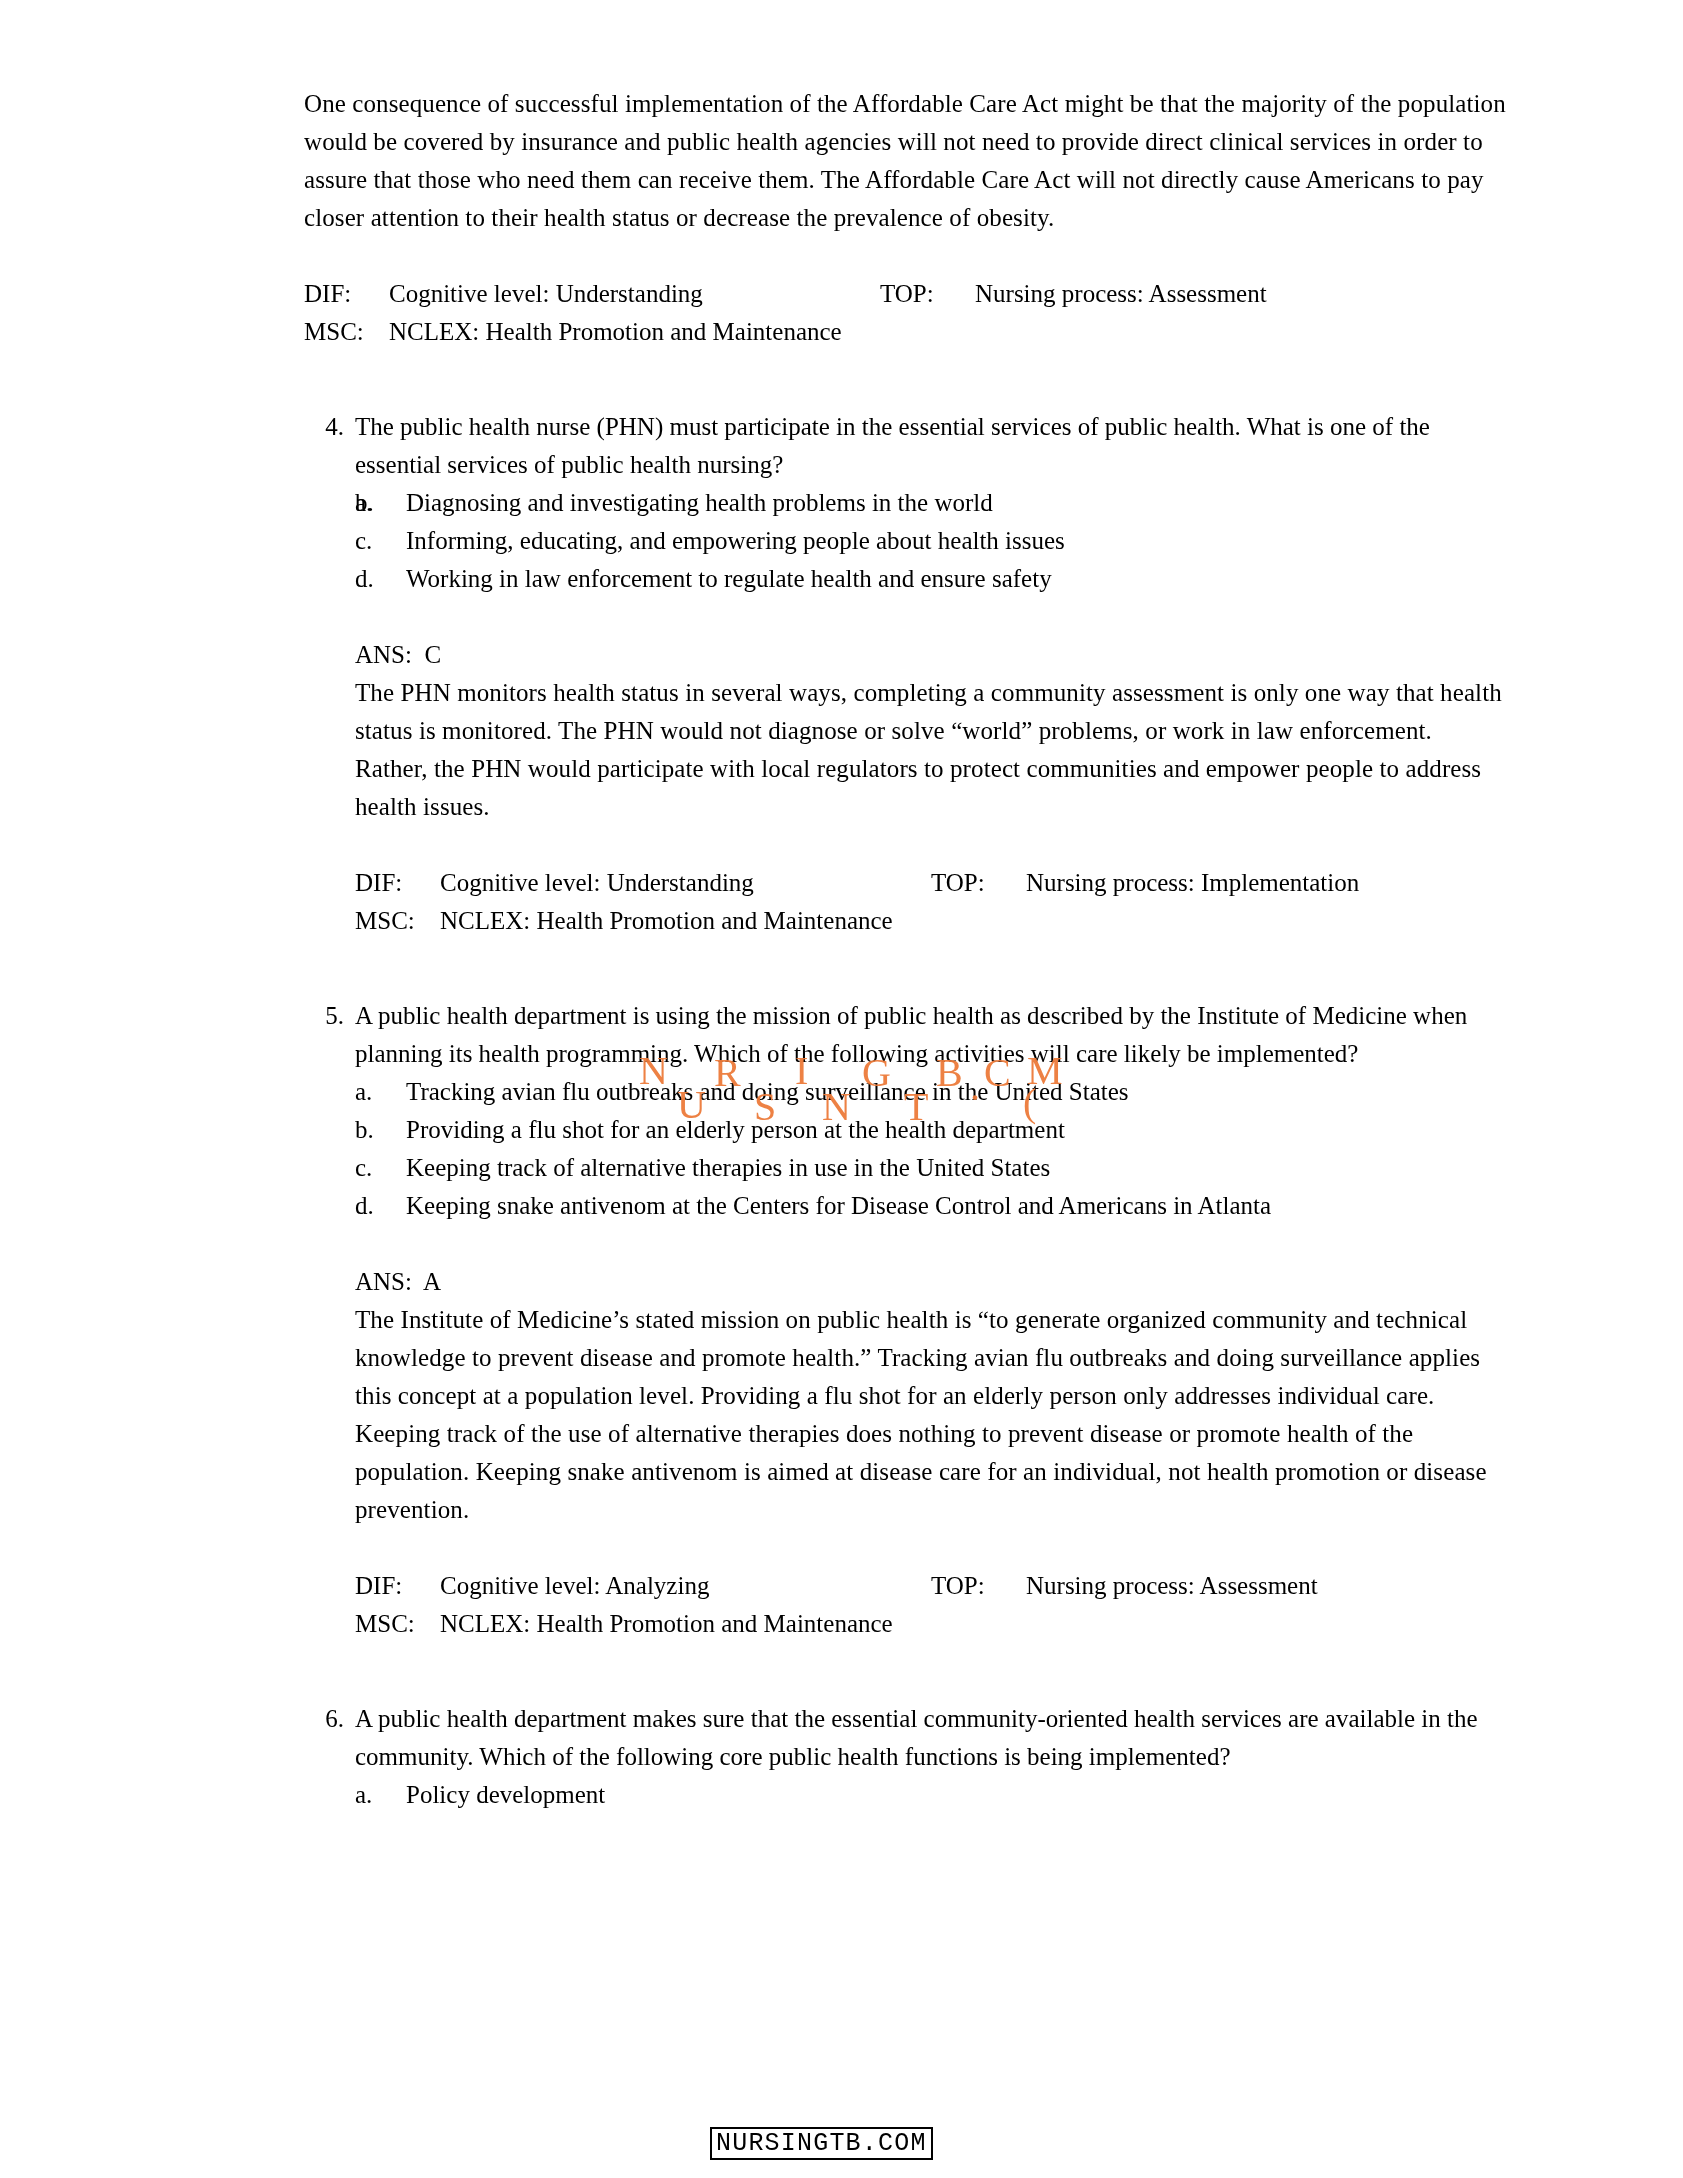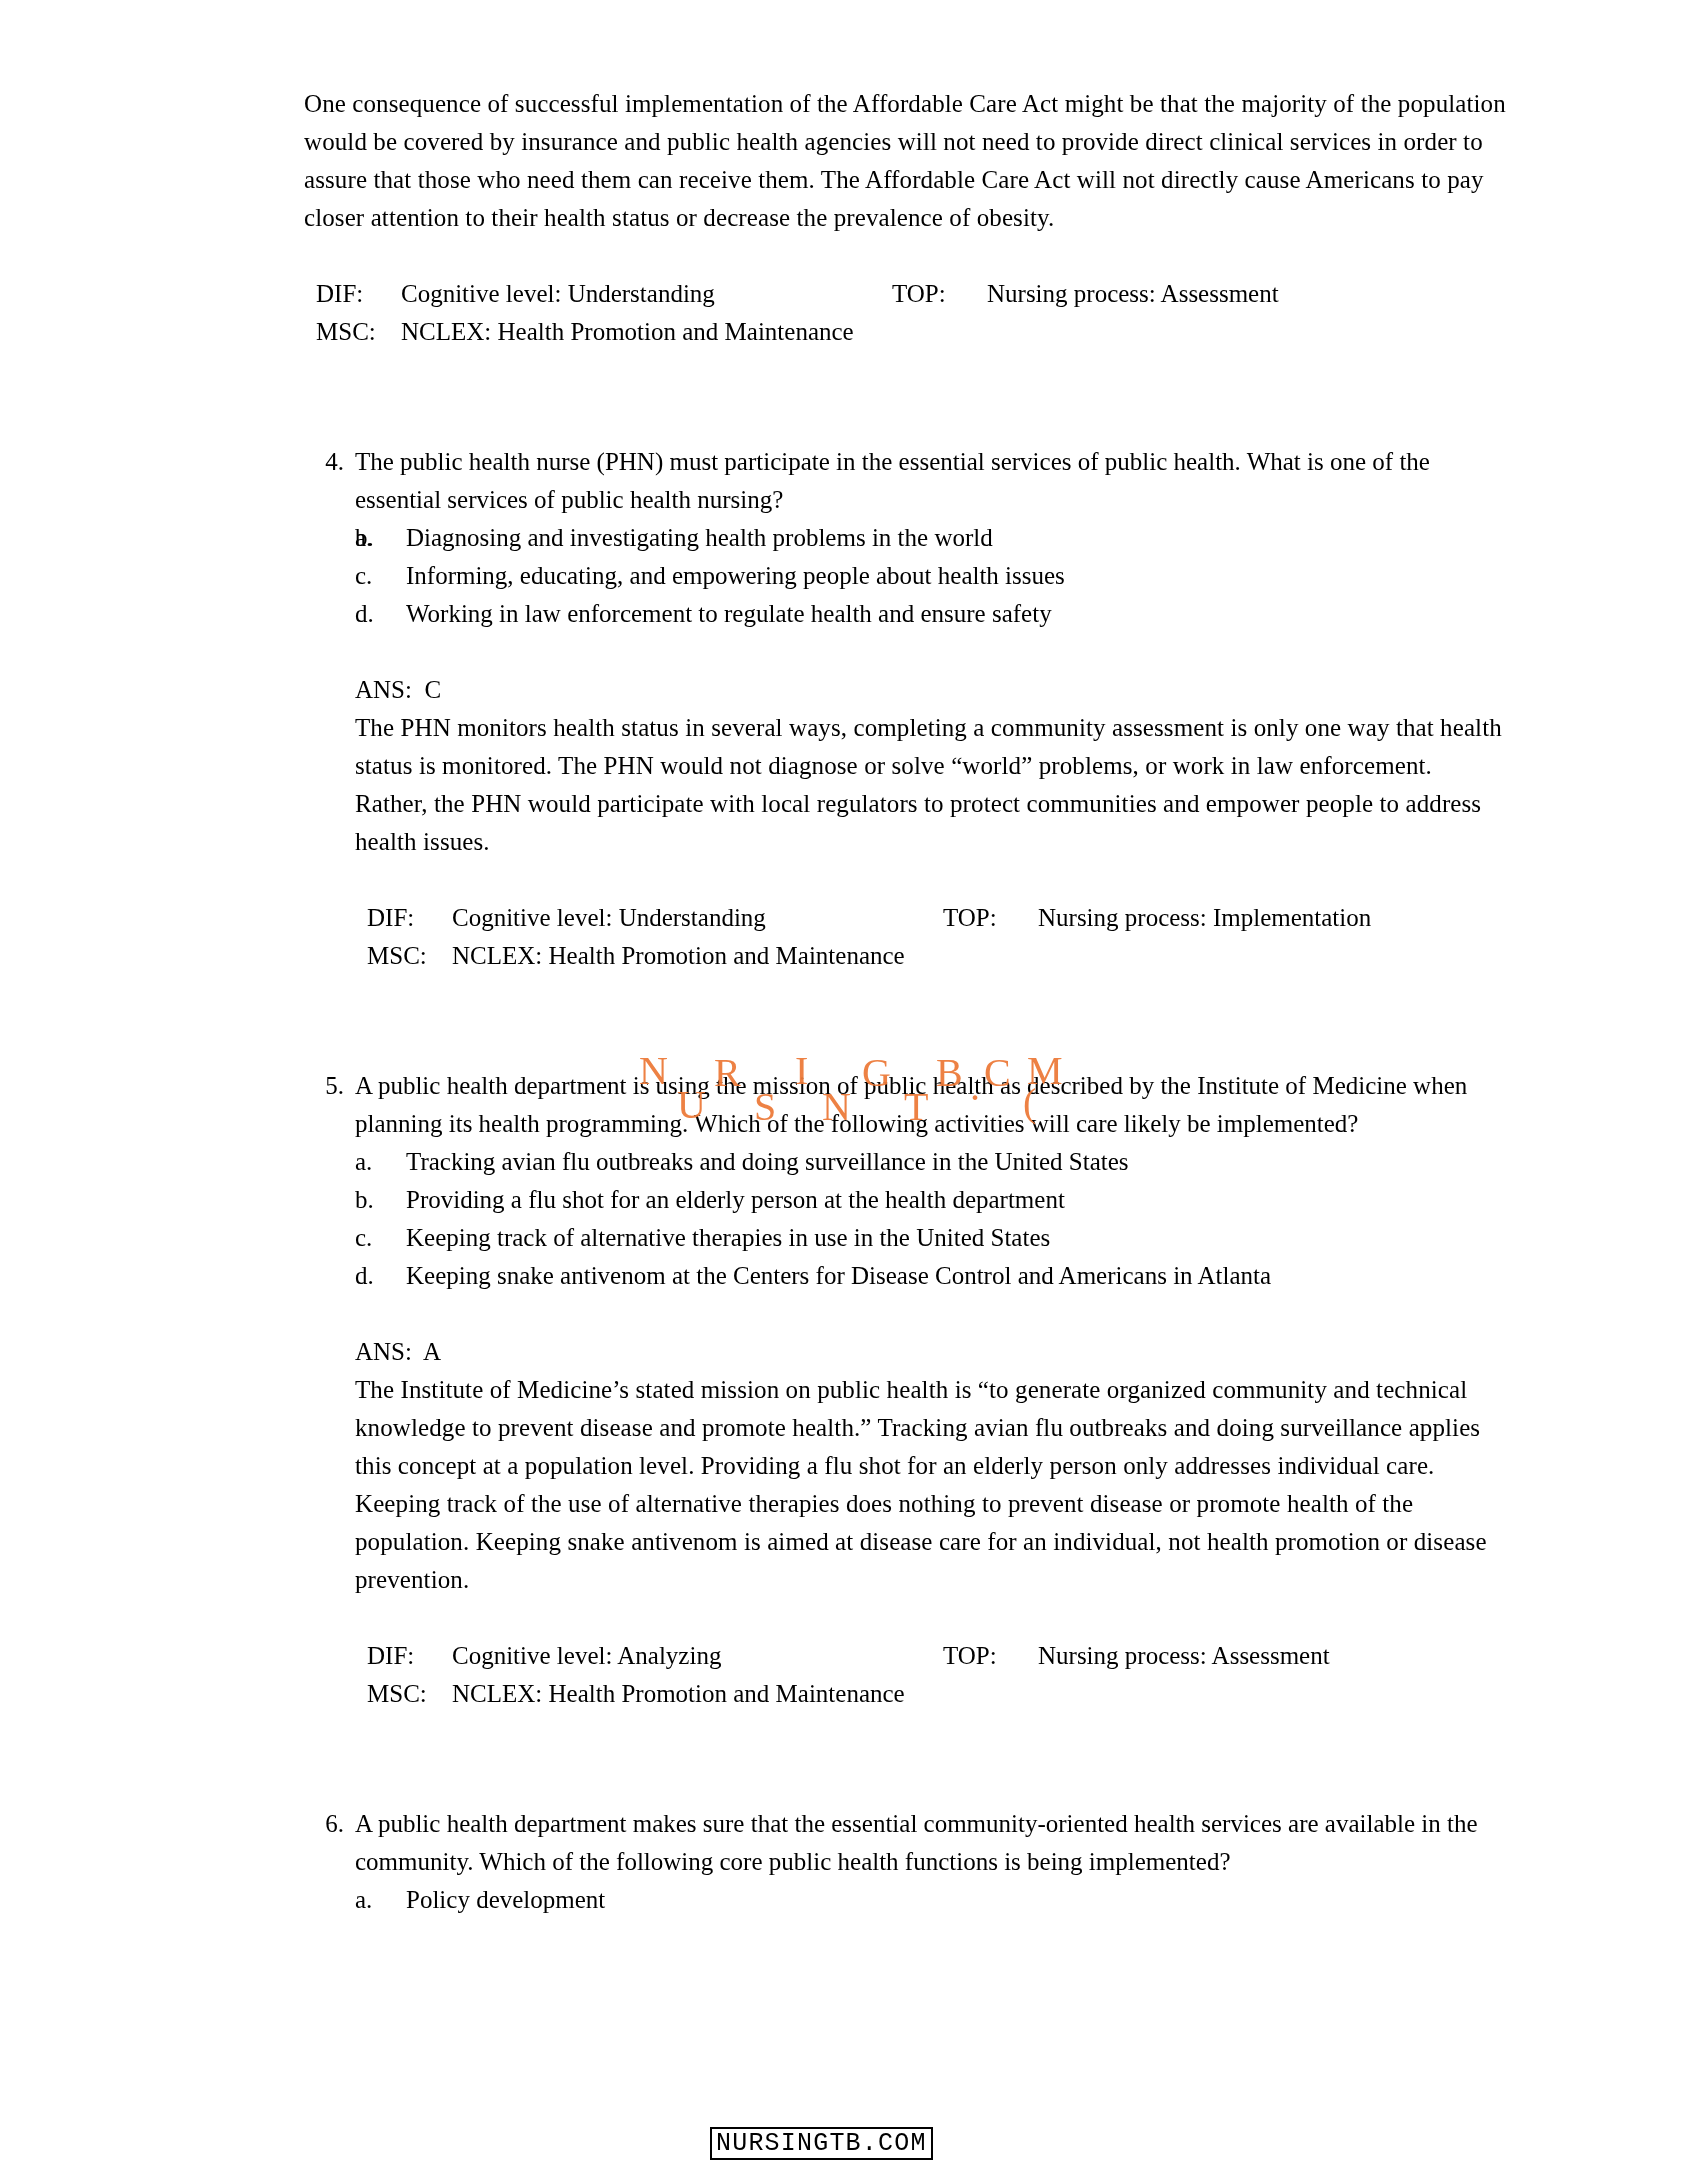--- a/index.html
+++ b/index.html
@@ -53,21 +53,20 @@
     left: 0;
     top: 0;
     width: 40px;
     text-align: right;
     font-size: 25px;
     line-height: 38px;
   }
   .qstem {
     font-size: 25px;
     line-height: 38px;
-    margin-top: 35px;
   }
 
   
   .opts {
     margin: 0;
     padding: 0;
     list-style: none;
   }
   .opt {
     position: relative;
@@ -90,21 +89,21 @@
     font-size: 25px;
     line-height: 38px;
   }
 
   
   .meta-row {
     font-size: 25px;
     line-height: 38px;
     white-space: pre;
   }
-  .meta-label { display: inline-block; width: 85px; margin-left: 12px; }
+  .meta-label { display: inline-block; width: 85px; }
   .meta-val-dif { display: inline-block; width: 491px; }
   .meta-label-top { display: inline-block; width: 95px; }
 
   
   .watermark {
     position: absolute;
     left: 639px;
     top: 1051px;
     width: 465px;
     height: 79px;

